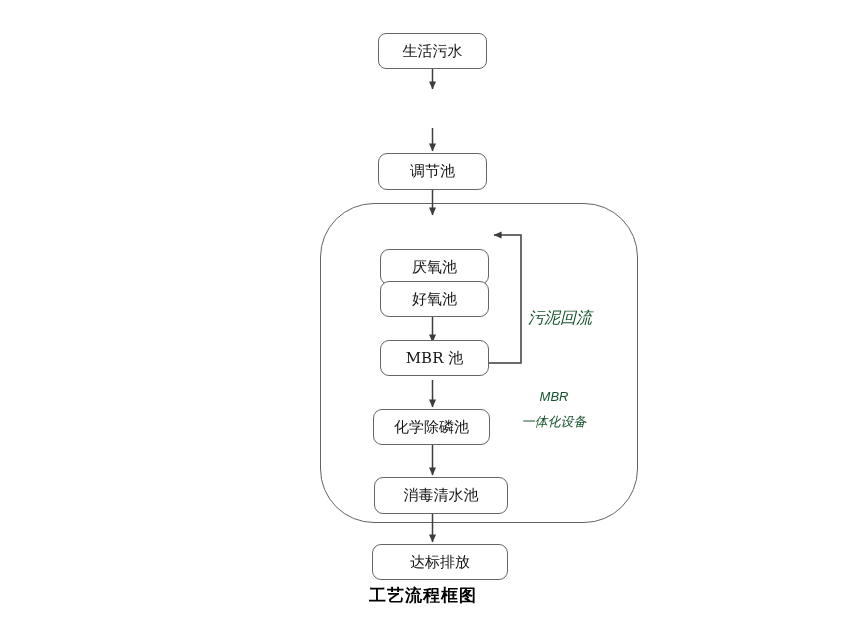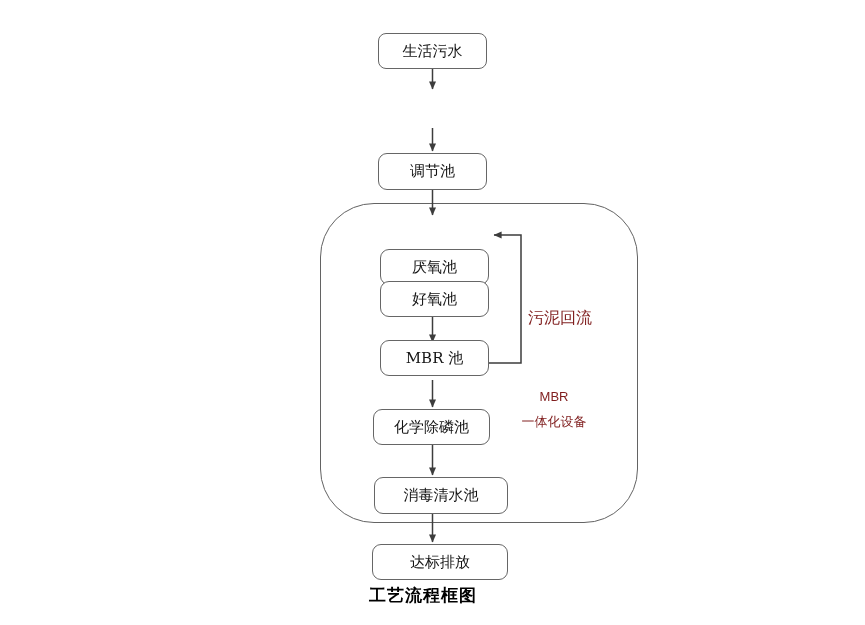--- a/index.html
+++ b/index.html
@@ -24,21 +24,21 @@
   #b1{left:378px;top:33px;width:109px;height:36px;border-radius:8px;}
   #b2{left:378px;top:91px;width:109px;height:36px;}
   #b3{left:378px;top:153px;width:109px;height:37px;}
   #b4{left:380px;top:217px;width:109px;height:36px;margin-top:32px;}
   #b5{left:380px;top:281px;width:109px;height:36px;text-align:right;}
   #b6{left:380px;top:340px;width:109px;height:36px;font-family:"DejaVu Serif","Liberation Serif",serif;}
   #b7{left:373px;top:409px;width:117px;height:36px;}
   #b8{left:374px;top:477px;width:134px;height:37px;}
   #b9{left:372px;top:544px;width:136px;height:36px;}
   
-  .annotation{position:absolute;color:#7f1d1d;z-index:4;white-space:nowrap;}
+  .annotation{position:absolute;color:#14532d;z-index:4;white-space:nowrap;font-style:italic;}
   #sludge-return-label{left:528px;top:308px;font-size:16px;}
   #mbr-unit-label{
     left:498px;top:384px;width:112px;text-align:center;
     font-size:13px;line-height:25px;white-space:normal;
   }
   #diagram-caption{
     position:absolute;left:332px;top:584px;width:182px;text-align:center;
     font-size:17px;font-weight:700;color:#000000;z-index:4;letter-spacing:1px;
   }
 </style>

